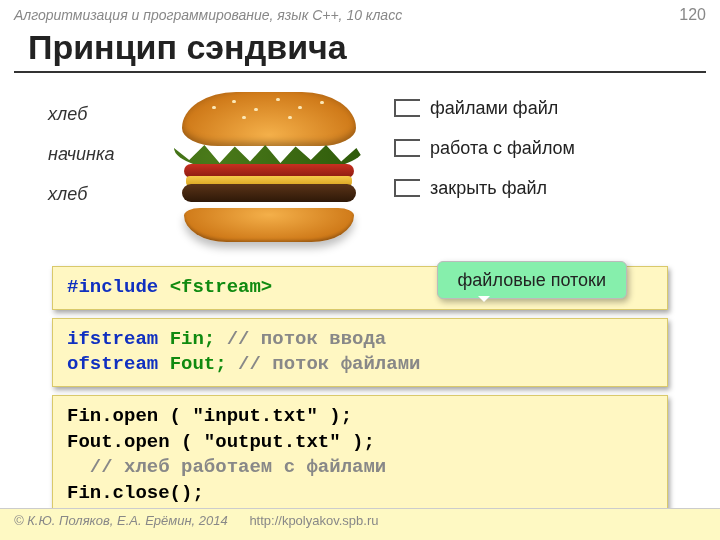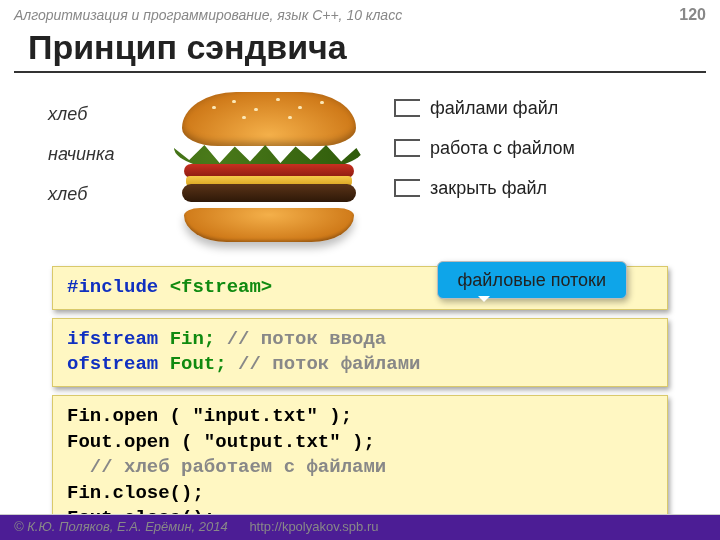--- a/index.html
+++ b/index.html
@@ -11,21 +11,21 @@
     overflow: hidden;
   }
   .header {
     display: flex; justify-content: space-between; align-items: baseline;
     padding: 6px 14px 0 14px;
     color: #888;
     font-style: italic;
     font-size: 14px;
     gap: 42px;
   }
-  .pagenum { font-weight: bold; font-style: normal; color: #888; font-size: 16px; }
+  .pagenum { font-weight: normal; font-style: normal; color: #888; font-size: 16px; }
   .title {
     font-size: 34px; font-weight: bold; color: #222;
     padding: 4px 0 2px 28px;
   }
   .hr { height: 2px; background: #333; margin: 2px 14px 10px 14px; }
   .sandwich {
     position: relative; height: 175px; margin: 0 14px;
   }
   .left-labels {
     position: absolute; left: 34px; top: 22px; font-style: italic; color: #333;
@@ -85,32 +85,32 @@
     font-family: "Courier New", monospace;
     font-size: 19px; font-weight: bold; line-height: 1.35;
     position: relative;
   }
   .kw-blue { color: #1030c0; }
   .kw-green { color: #108a10; }
   .kw-black { color: #000; }
   .kw-gray { color: #888; font-weight: bold; font-family: Liberation Mono, monospace; }
   .callout {
     position: absolute; right: 40px; top: -6px;
-    background: #0ea5e9; border: 1px solid #bbb; border-radius: 6px;
+    background: #86efac; border: 1px solid #bbb; border-radius: 6px;
     padding: 6px 20px; font-family: Arial, sans-serif; font-weight: normal;
     font-size: 18px; color: #222;
     box-shadow: 2px 3px 6px rgba(0,0,0,0.3);
   }
   .callout::after {
     content: ""; position: absolute; left: 40px; bottom: -10px;
     border: 6px solid transparent; border-top-color: #fff;
   }
   .footer {
-    position: absolute; left: 0; bottom: 0; width: 100%; height: 26px;
-    background: #4c1d95; color: #888; font-style: italic; font-size: 13px;
+    position: absolute; left: 0; bottom: 0; width: 100%; height: 32px;
+    background: #fef9c3; color: #888; font-style: italic; font-size: 13px;
     padding: 4px 14px; border-top: 1px solid #ccc;
   }
   .footer .url { font-style: normal; margin-left: 18px; }
 </style>
 </head>
 <body>
 
 <div class="header">
   <span>Алгоритмизация и программирование, язык C++, 10 класс</span>
   <span class="pagenum">120</span>

